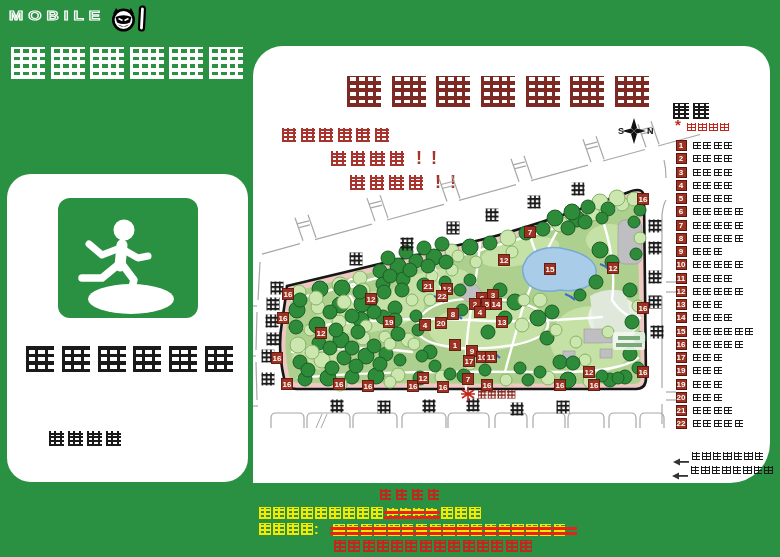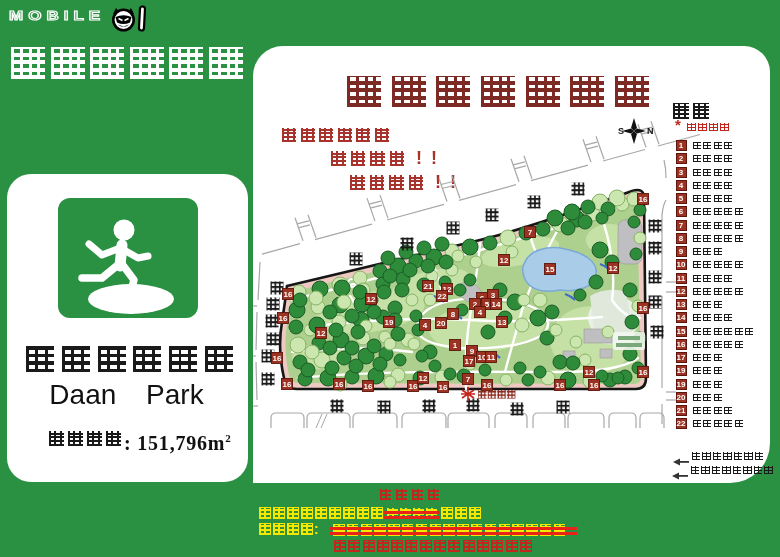--- a/index.html
+++ b/index.html
@@ -70,28 +70,26 @@
 
 <div class="abs row" style="left:25px;top:344px;gap:5.8px">
 <i class="z zl ck" style="width:30px;height:30px;--a:3.4px;--b:7.4px;--d:2.6px;--e:9.5px"></i>
       <i class="z zl ck" style="width:30px;height:30px;--a:3.4px;--b:7.4px;--d:2.6px;--e:9.5px"></i>
       <i class="z zl ck" style="width:30px;height:30px;--a:3.4px;--b:7.4px;--d:2.6px;--e:9.5px"></i>
       <i class="z zl ck" style="width:30px;height:30px;--a:3.4px;--b:7.4px;--d:2.6px;--e:9.5px"></i>
       <i class="z zl ck" style="width:30px;height:30px;--a:3.4px;--b:7.4px;--d:2.6px;--e:9.5px"></i>
       <i class="z zl ck" style="width:30px;height:30px;--a:3.4px;--b:7.4px;--d:2.6px;--e:9.5px"></i>
 </div>
 
-<div class="abs" style="left:0;top:379px;width:253px;text-align:center;color:#111;font-size:28px;word-spacing:22px">Daan Park</div>
 
 <div class="abs row" style="left:48px;top:430px;align-items:flex-start">
 <i class="z zm ck" style="width:17px;height:17px"></i>
       <i class="z zm ck" style="width:17px;height:17px;margin-left:2px"></i>
       <i class="z zm ck" style="width:17px;height:17px;margin-left:2px"></i>
       <i class="z zm ck" style="width:17px;height:17px;margin-left:2px"></i>
-<span style="font-family:'Liberation Serif',serif;font-weight:bold;font-size:20px;color:#111;line-height:17px;margin-left:2px;letter-spacing:0.8px">: 151,796m<sup style="font-size:11px">2</sup></span>
 </div>
 
 
 <div class="abs row" style="left:346px;top:74px;gap:8.7px">
 <i class="z zl cm" style="width:36px;height:35px"></i>
       <i class="z zl cm" style="width:36px;height:35px"></i>
       <i class="z zl cm" style="width:36px;height:35px"></i>
       <i class="z zl cm" style="width:36px;height:35px"></i>
       <i class="z zl cm" style="width:36px;height:35px"></i>
       <i class="z zl cm" style="width:36px;height:35px"></i>

